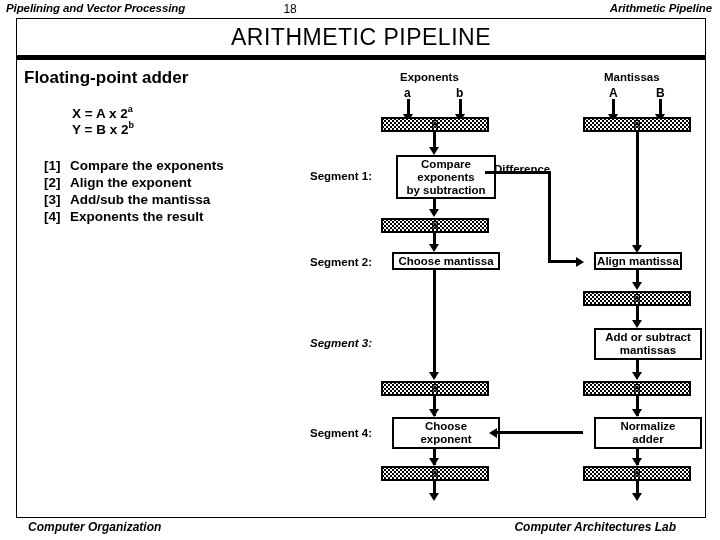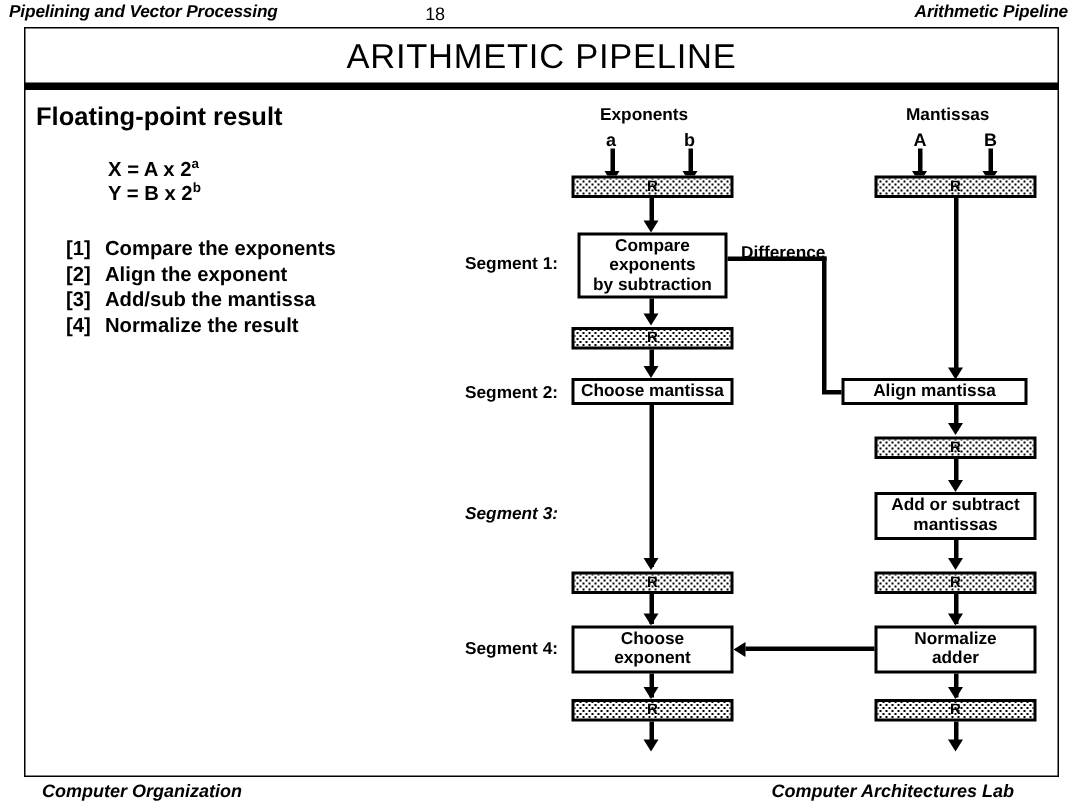--- a/index.html
+++ b/index.html
@@ -32,21 +32,21 @@
 
   .step{position:absolute;left:44px;font-size:13.5px;font-weight:bold;white-space:nowrap;}
   .step .num{display:inline-block;width:26px;}
   #st1{top:158px;} #st2{top:175px;} #st3{top:192px;} #st4{top:209px;}
 
   .seglabel{position:absolute;font-size:11.5px;font-weight:bold;white-space:nowrap;}
 
   
   .pbox{position:absolute;border:2px solid #000;box-sizing:border-box;background:#fff;
         display:flex;align-items:center;justify-content:center;text-align:center;
-        font-size:11.5px;font-weight:bold;line-height:13px;}
+        font-size:11.5px;font-weight:bold;line-height:13px;margin-left:11px;}
 
   
   .reg{position:absolute;border:2px solid #000;box-sizing:border-box;height:15px;
        background-color:#ffffff;
        background-image:
          radial-gradient(#000 0.8px, transparent 0.9px),
          radial-gradient(#000 0.8px, transparent 0.9px);
        background-size:4px 4px, 4px 4px;
        background-position:0 0, 2px 2px;}
   .reg .rlab{position:absolute;left:0;right:0;top:-2px;text-align:center;
@@ -70,29 +70,29 @@
 
 <div class="hdr" id="hdr-left">Pipelining and Vector Processing</div>
 <div class="hdr" id="hdr-page">18</div>
 <div class="hdr" id="hdr-right">Arithmetic Pipeline</div>
 
 <div id="frame"></div>
 
 <div id="slide-title">ARITHMETIC  PIPELINE</div>
 <div id="title-rule"></div>
 
-<div id="fp-adder">Floating-point result</div>
+<div id="fp-adder">Floating-point adder</div>
 
 <div class="eqline" id="eq1"><span>X = A x 2</span><sup>a</sup></div>
 <div class="eqline" id="eq2"><span>Y = B x 2</span><sup>b</sup></div>
 
 <div class="step" id="st1"><span class="num">[1]</span><span>Compare the exponents</span></div>
 <div class="step" id="st2"><span class="num">[2]</span><span>Align the exponent</span></div>
 <div class="step" id="st3"><span class="num">[3]</span><span>Add/sub the mantissa</span></div>
-<div class="step" id="st4"><span class="num">[4]</span><span>Normalize the result</span></div>
+<div class="step" id="st4"><span class="num">[4]</span><span>Exponents the result</span></div>
 
 <div class="caplabel" style="left:400px;top:71px;">Exponents</div>
 <div class="caplabel" style="left:604px;top:71px;">Mantissas</div>
 
 <div class="varlabel" style="left:404px;top:86px;">a</div>
 <div class="varlabel" style="left:456px;top:86px;">b</div>
 <div class="varlabel" style="left:609px;top:86px;">A</div>
 <div class="varlabel" style="left:656px;top:86px;">B</div>
 
 <div class="vline" style="left:407px;top:99px;height:18px;"></div>
@@ -157,21 +157,21 @@
 <div class="vline" style="left:433px;top:233px;height:14px;"></div>
 <div class="arrow-d" style="left:429px;top:244px;"></div>
 
 <div class="pbox" style="left:381px;top:252px;width:108px;height:18px;">
   <span>Choose mantissa</span>
 </div>
 
 <div class="vline" style="left:636px;top:132px;height:118px;"></div>
 <div class="arrow-d" style="left:632px;top:245px;"></div>
 
-<div class="pbox" style="left:561px;top:252px;width:124px;height:18px;justify-content:center;">
+<div class="pbox" style="left:583px;top:252px;width:88px;height:18px;justify-content:center;">
   <span>Align mantissa</span>
 </div>
 
 <div class="vline" style="left:636px;top:270px;height:17px;"></div>
 <div class="arrow-d" style="left:632px;top:282px;"></div>
 
 <div class="vline" style="left:433px;top:270px;height:108px;"></div>
 <div class="arrow-d" style="left:429px;top:372px;"></div>
 
 <div class="vline" style="left:636px;top:306px;height:18px;"></div>

